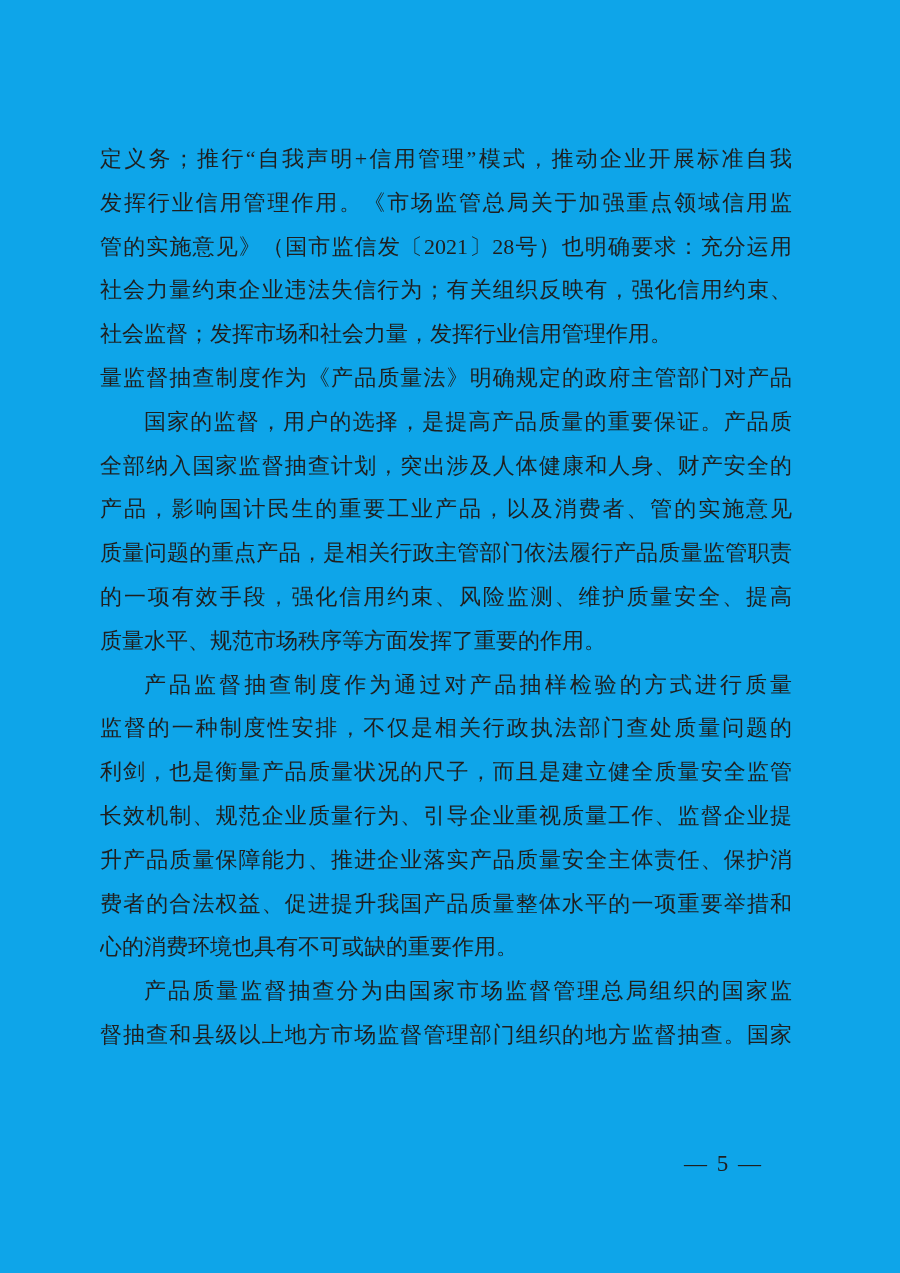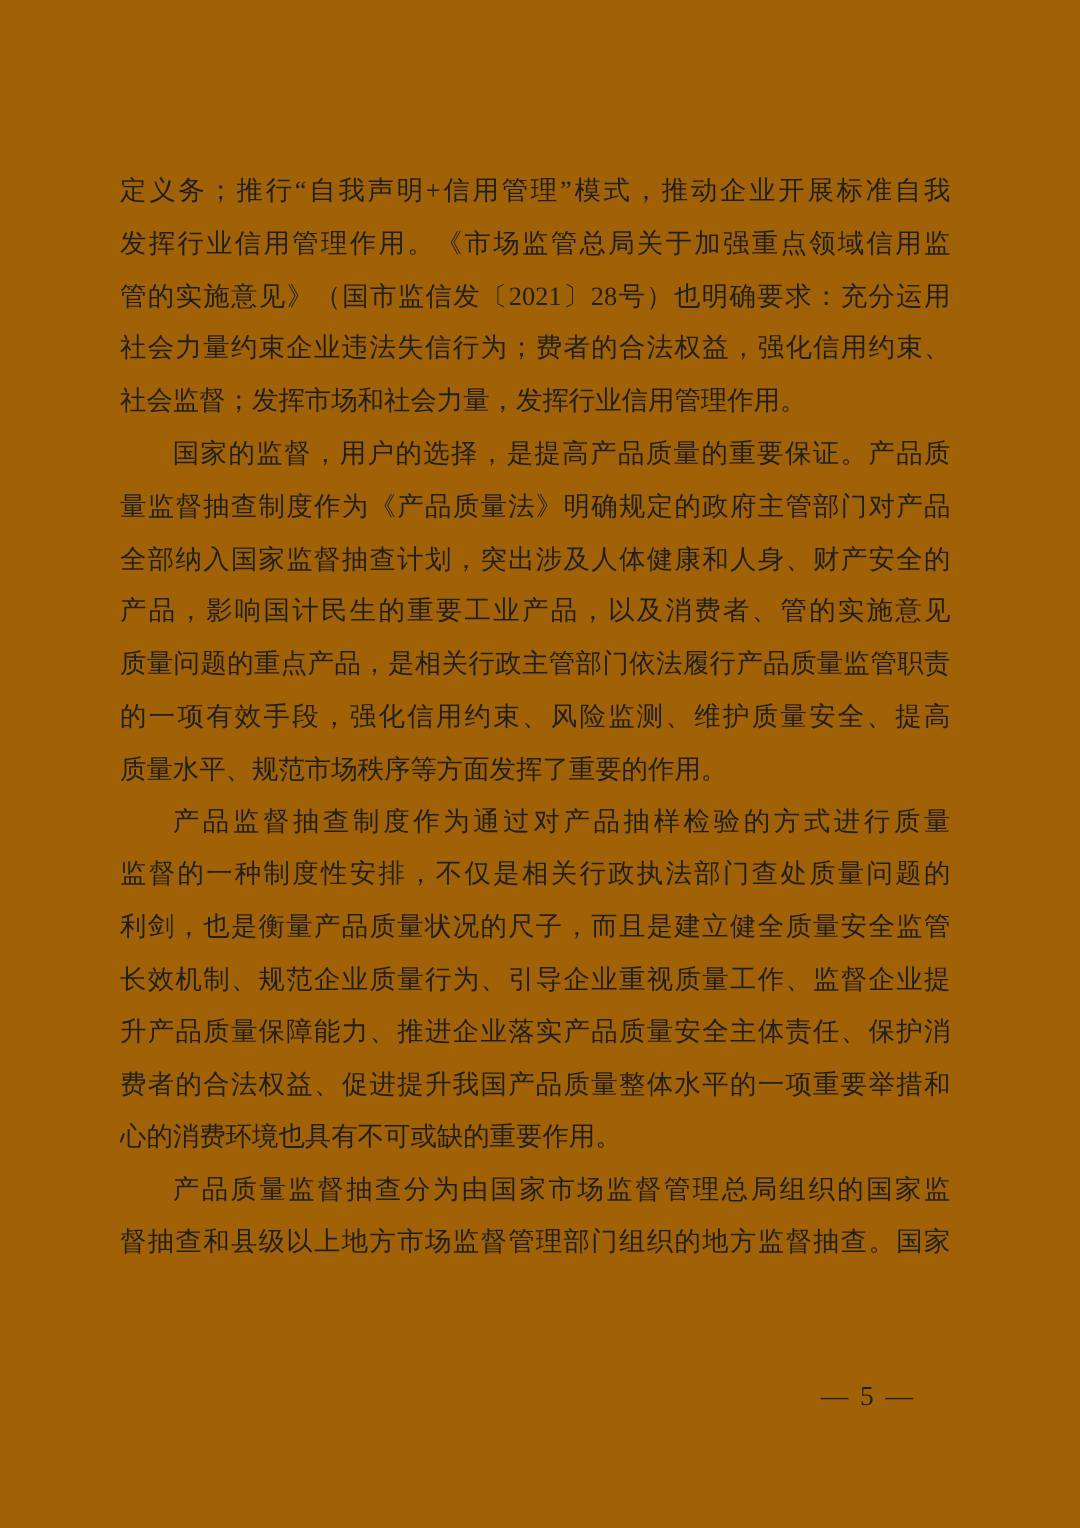--- a/index.html
+++ b/index.html
@@ -8,21 +8,21 @@
     height: 1273px;
     background: #ffffff;
     position: relative;
     font-family: "Liberation Serif", "DejaVu Serif", serif;
     color: #1f1f1f;
     overflow: hidden;
   }
   .page {
     position: absolute;
     inset: 0;
-    background: #a16207;
+    background: #0ea5e9;
   }
   .text-block {
     position: absolute;
     left: 100px;
     top: 137px;
     width: 692px;
   }
   .paragraph { margin: 0; padding: 0; }
   .line {
     font-size: 22px;
@@ -50,27 +50,27 @@
 <body>
 
 <div class="page">
 
   <div class="text-block">
 
     <div class="paragraph">
       <div class="line">定义务；推行“自我声明+信用管理”模式，推动企业开展标准自我</div>
       <div class="line">发挥行业信用管理作用。《市场监管总局关于加强重点领域信用监</div>
       <div class="line">管的实施意见》（国市监信发〔2021〕28号）也明确要求：充分运用</div>
-      <div class="line">社会力量约束企业违法失信行为；费者的合法权益，强化信用约束、</div>
+      <div class="line">社会力量约束企业违法失信行为；有关组织反映有，强化信用约束、</div>
       <div class="line end">社会监督；发挥市场和社会力量，发挥行业信用管理作用。</div>
     </div>
 
     <div class="paragraph">
+      <div class="line">量监督抽查制度作为《产品质量法》明确规定的政府主管部门对产品</div>
       <div class="line indent">国家的监督，用户的选择，是提高产品质量的重要保证。产品质</div>
-      <div class="line">量监督抽查制度作为《产品质量法》明确规定的政府主管部门对产品</div>
       <div class="line">全部纳入国家监督抽查计划，突出涉及人体健康和人身、财产安全的</div>
       <div class="line">产品，影响国计民生的重要工业产品，以及消费者、管的实施意见</div>
       <div class="line">质量问题的重点产品，是相关行政主管部门依法履行产品质量监管职责</div>
       <div class="line">的一项有效手段，强化信用约束、风险监测、维护质量安全、提高</div>
       <div class="line end">质量水平、规范市场秩序等方面发挥了重要的作用。</div>
     </div>
 
     <div class="paragraph">
       <div class="line indent">产品监督抽查制度作为通过对产品抽样检验的方式进行质量</div>
       <div class="line">监督的一种制度性安排，不仅是相关行政执法部门查处质量问题的</div>

